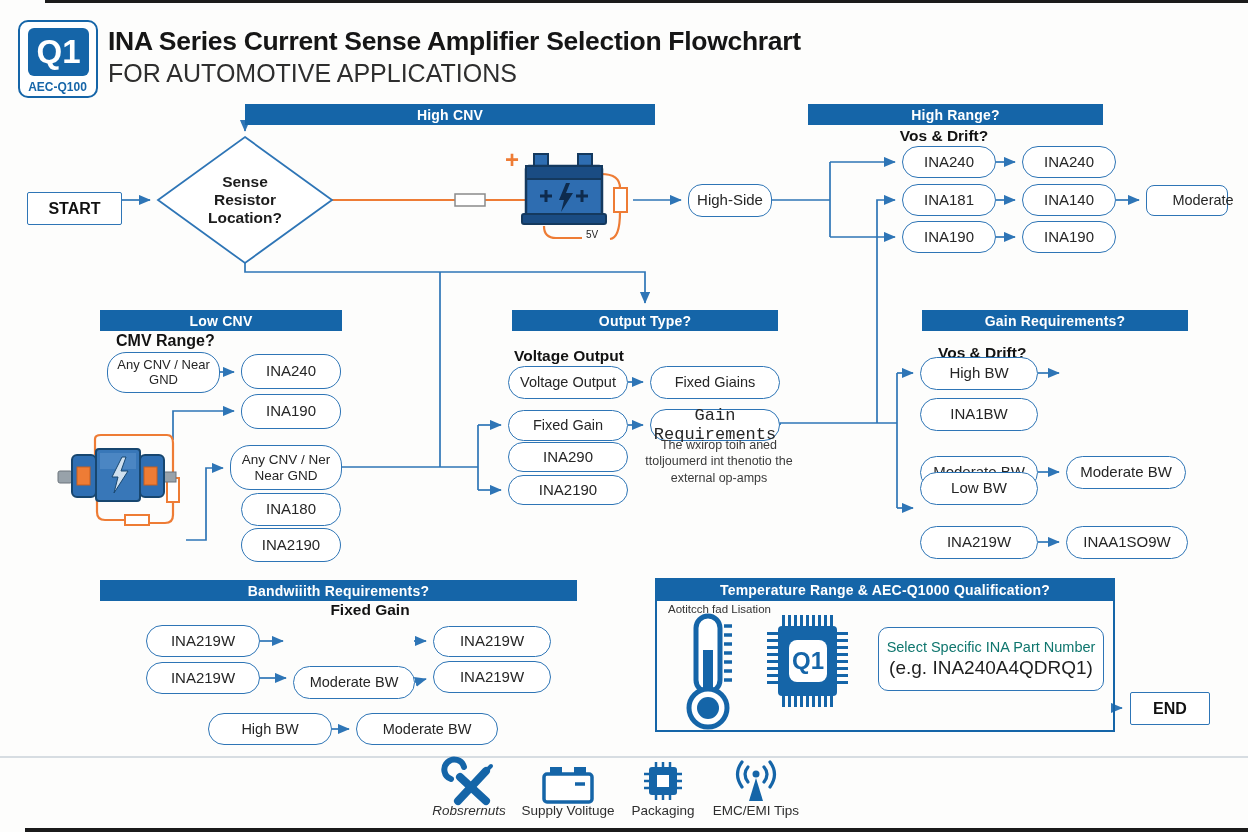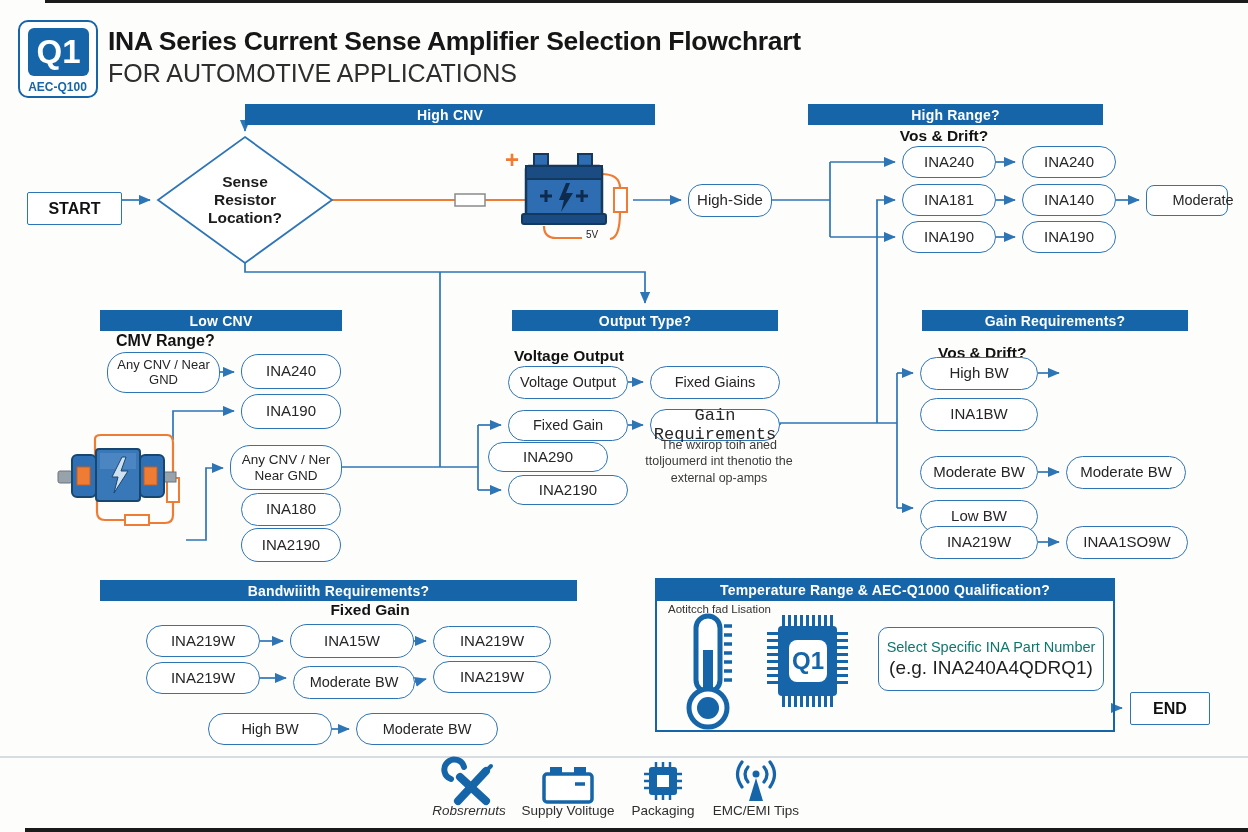--- a/index.html
+++ b/index.html
@@ -281,35 +281,34 @@
   <div class="pill" style="left:230px;top:445px;width:112px;height:45px;font-size:13.5px;border-radius:20px;">Any CNV / Ner Near GND</div>
   <div class="pill" style="left:241px;top:493px;width:100px;height:33px;">INA180</div>
   <div class="pill" style="left:241px;top:528px;width:100px;height:34px;">INA2190</div>
 
   <div class="qlabel" style="left:514px;top:347px;">Voltage Output</div>
   <div class="pill" style="left:508px;top:366px;width:120px;height:33px;font-size:14.5px;">Voltage Output</div>
   <div class="pill" style="left:650px;top:366px;width:130px;height:33px;font-size:14.5px;">Fixed Giains</div>
   <div class="pill" style="left:508px;top:410px;width:120px;height:31px;font-size:14.5px;">Fixed Gain</div>
   <div class="pill" style="left:650px;top:409px;width:130px;height:32px;font-size:17px;font-family:Liberation Mono, monospace;">Gain Requirements</div>
   <div class="note-text" style="left:638px;top:437px;width:162px;">The wxirop toih aned ttoljoumerd int thenotio the external op-amps</div>
-  <div class="pill" style="left:488px;top:442px;width:120px;height:30px;">INA290</div>
+  <div class="pill" style="left:508px;top:442px;width:120px;height:30px;">INA290</div>
   <div class="pill" style="left:508px;top:475px;width:120px;height:30px;">INA2190</div>
 
   <div class="qlabel" style="left:938px;top:344px;">Vos &amp; Drift?</div>
   <div class="pill" style="left:920px;top:357px;width:118px;height:33px;">High BW</div>
   <div class="pill" style="left:920px;top:398px;width:118px;height:33px;">INA1BW</div>
   <div class="pill" style="left:920px;top:456px;width:118px;height:33px;">Moderate BW</div>
   <div class="pill" style="left:1066px;top:456px;width:120px;height:33px;">Moderate BW</div>
-  <div class="pill" style="left:920px;top:500px;width:118px;height:33px;">Low BW</div>
+  <div class="pill" style="left:920px;top:472px;width:118px;height:33px;">Low BW</div>
   <div class="pill" style="left:920px;top:526px;width:118px;height:33px;">INA219W</div>
   <div class="pill" style="left:1066px;top:526px;width:122px;height:33px;">INAA1SO9W</div>
 
   <div class="qlabel centered" style="left:322px;top:601px;width:96px;">Fixed Gain</div>
   <div class="pill" style="left:146px;top:625px;width:114px;height:32px;">INA219W</div>
-  <div class="pill" style="left:290px;top:624px;width:124px;height:34px;">INA15W</div>
   <div class="pill" style="left:433px;top:626px;width:118px;height:31px;">INA219W</div>
   <div class="pill" style="left:146px;top:662px;width:114px;height:32px;">INA219W</div>
   <div class="pill" style="left:293px;top:666px;width:122px;height:33px;font-size:14.5px;">Moderate BW</div>
   <div class="pill" style="left:433px;top:661px;width:118px;height:32px;">INA219W</div>
   <div class="pill" style="left:208px;top:713px;width:124px;height:32px;font-size:14.5px;">High BW</div>
   <div class="pill" style="left:356px;top:713px;width:142px;height:32px;font-size:14.5px;">Moderate BW</div>
 
   <div id="temp-box"></div>
   <div class="banner" style="left:655px;top:578px;width:460px;height:23px;">Temperature Range &amp; AEC-Q1000 Qualification?</div>
   <div class="abs" style="left:668px;top:603px;font-size:11.5px;color:#333;">Aotitcch fad Lisation</div>

